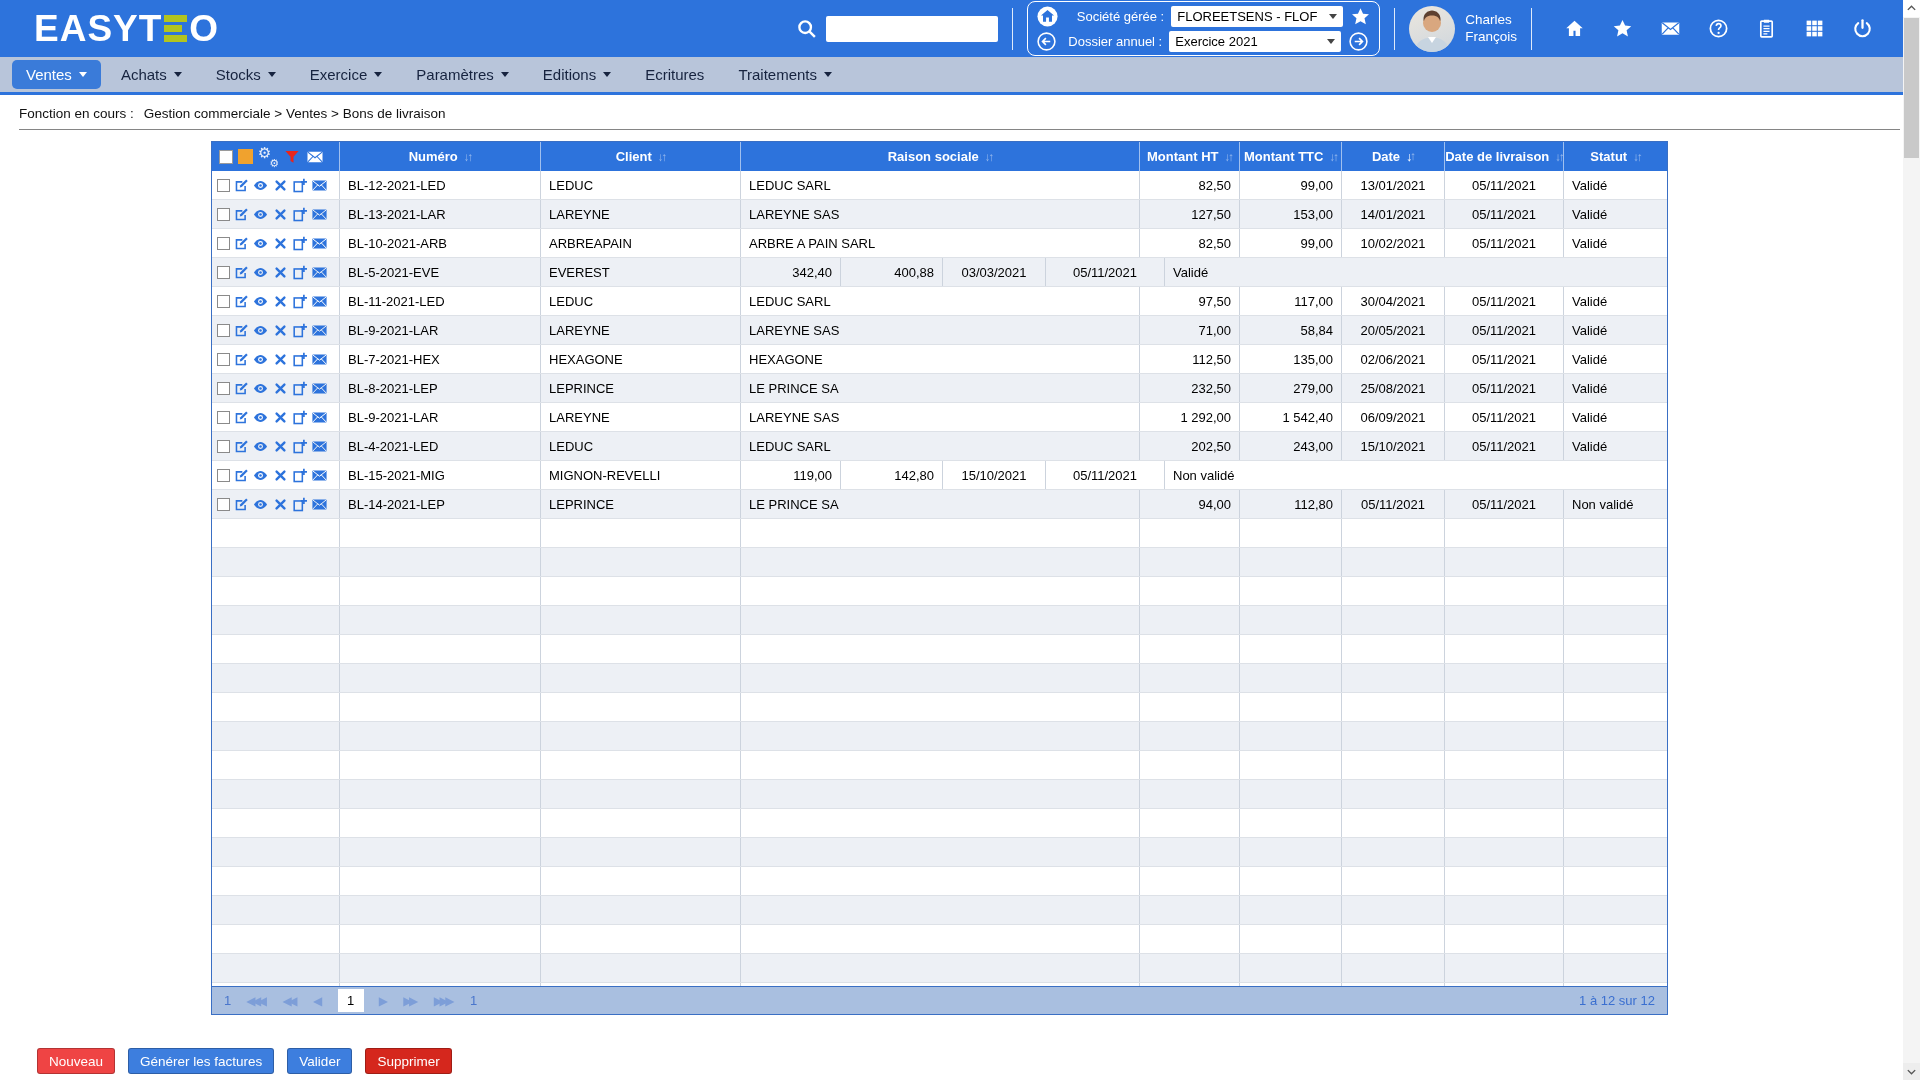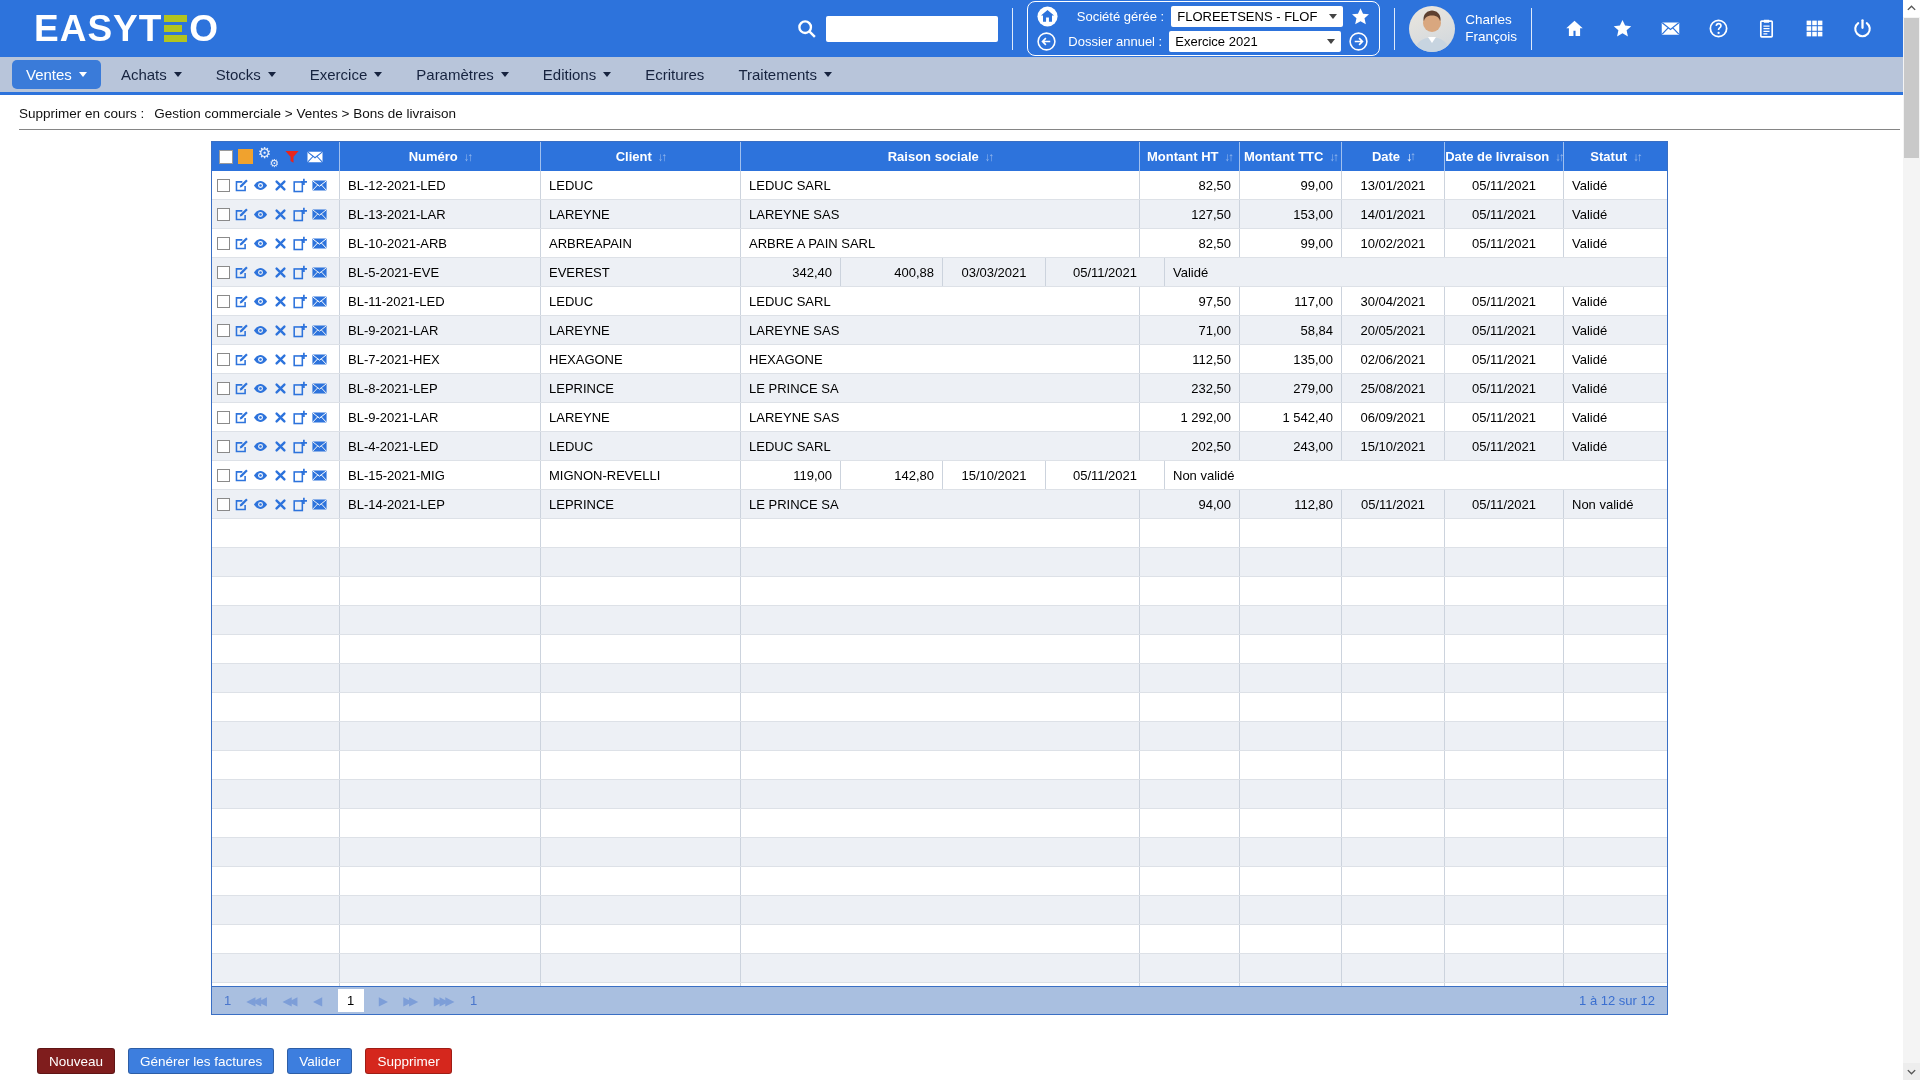--- a/index.html
+++ b/index.html
@@ -291,21 +291,21 @@
       <div class="menu-item">
         <span>Ecritures</span>
       </div>
       <div class="menu-item">
         <span>Traitements</span>
         <span class="caret"></span>
       </div>
     </nav>
 
   <div class="crumbrow">
-    <span>Supprimer en cours :</span>
+    <span>Fonction en cours :</span>
     <span>Gestion commerciale &gt; Ventes &gt; Bons de livraison</span>
   </div>
   <hr class="rule">
 
   <section class="tablewrap">
     <div class="thead">
         <div class="th tools" style="width:128px">
           <span class="cb"></span>
           <span class="orange-sq"></span>
           <span class="gears">
@@ -1092,21 +1092,21 @@
         <span class="pcur">1</span>
         <span class="parrow">▶</span>
         <span class="parrow">▶▶</span>
         <span class="parrow">▶▶▶</span>
         <span class="pnum">1</span>
         <span class="psummary">1 à 12 sur 12</span>
       </div>
   </section>
 
   <div class="actions">
-      <button class="abtn" style="background: #7f1d1d;">Nouveau</button>
+      <button class="abtn" style="background: #ef4444;">Nouveau</button>
       <button class="abtn" style="background: rgb(61, 126, 222);">Générer les factures</button>
       <button class="abtn" style="background: rgb(61, 126, 222);">Valider</button>
       <button class="abtn" style="background: rgb(213, 39, 29);">Supprimer</button>
     </div>
 
   <div class="scrollbar">
     <span class="sb-btn up">
       <svg width="11" height="11" viewBox="0 0 24 24">
           <path d="M4 15l8-8 8 8" fill="none" stroke="currentColor" stroke-width="3"></path>
         </svg>

